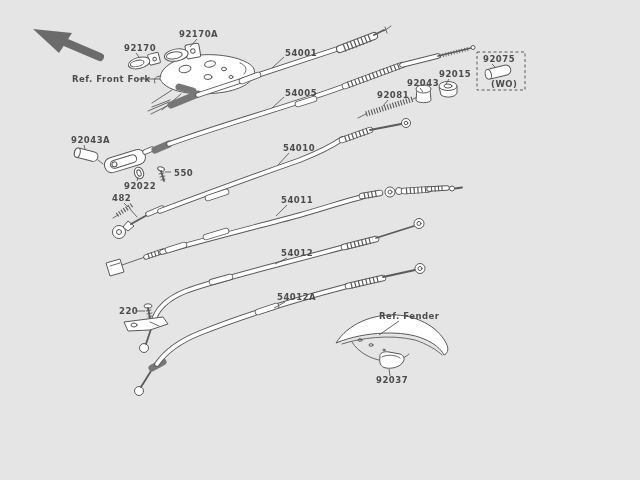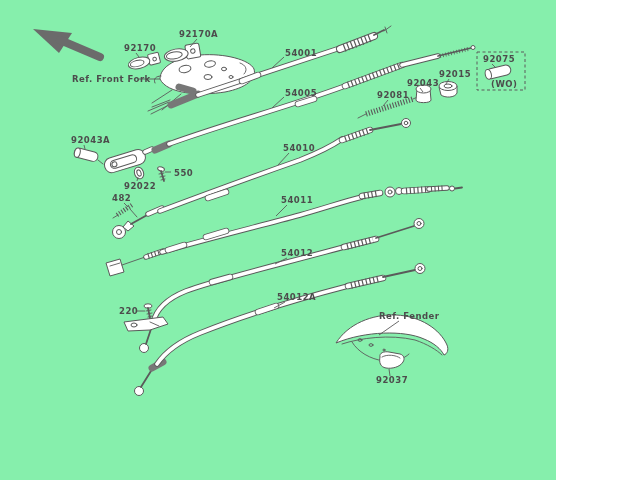--- a/index.html
+++ b/index.html
@@ -1,16 +1,16 @@
 <!DOCTYPE html>
 <html><head>
 <meta charset="utf-8">
 <style>
   html,body{margin:0;padding:0;background:#ffffff;}
-  .page{position:relative;width:556px;height:480px;background:#86efac;overflow:hidden;
+  .page{position:relative;width:640px;height:480px;background:#e5e5e5;overflow:hidden;
         font-family:"DejaVu Sans",sans-serif;}
   svg{position:absolute;left:0;top:0;}
   
   .ln{stroke:#5a5a5a;fill:none;stroke-linecap:round;stroke-linejoin:round;stroke-width:1;}
   .thin{stroke:#5a5a5a;fill:none;stroke-linecap:round;stroke-width:0.9;}
   .w18{stroke:#5a5a5a;fill:none;stroke-linecap:round;stroke-width:1.8;}
   .t-out{stroke:#5a5a5a;stroke-width:5.5;fill:none;stroke-linecap:round;}
   .t-in{stroke:#ffffff;stroke-width:3.6;fill:none;stroke-linecap:round;}
   .t-out6{stroke:#5a5a5a;stroke-width:6.5;fill:none;stroke-linecap:round;}
   .t-in6{stroke:#ffffff;stroke-width:4.8;fill:none;stroke-linecap:round;}

